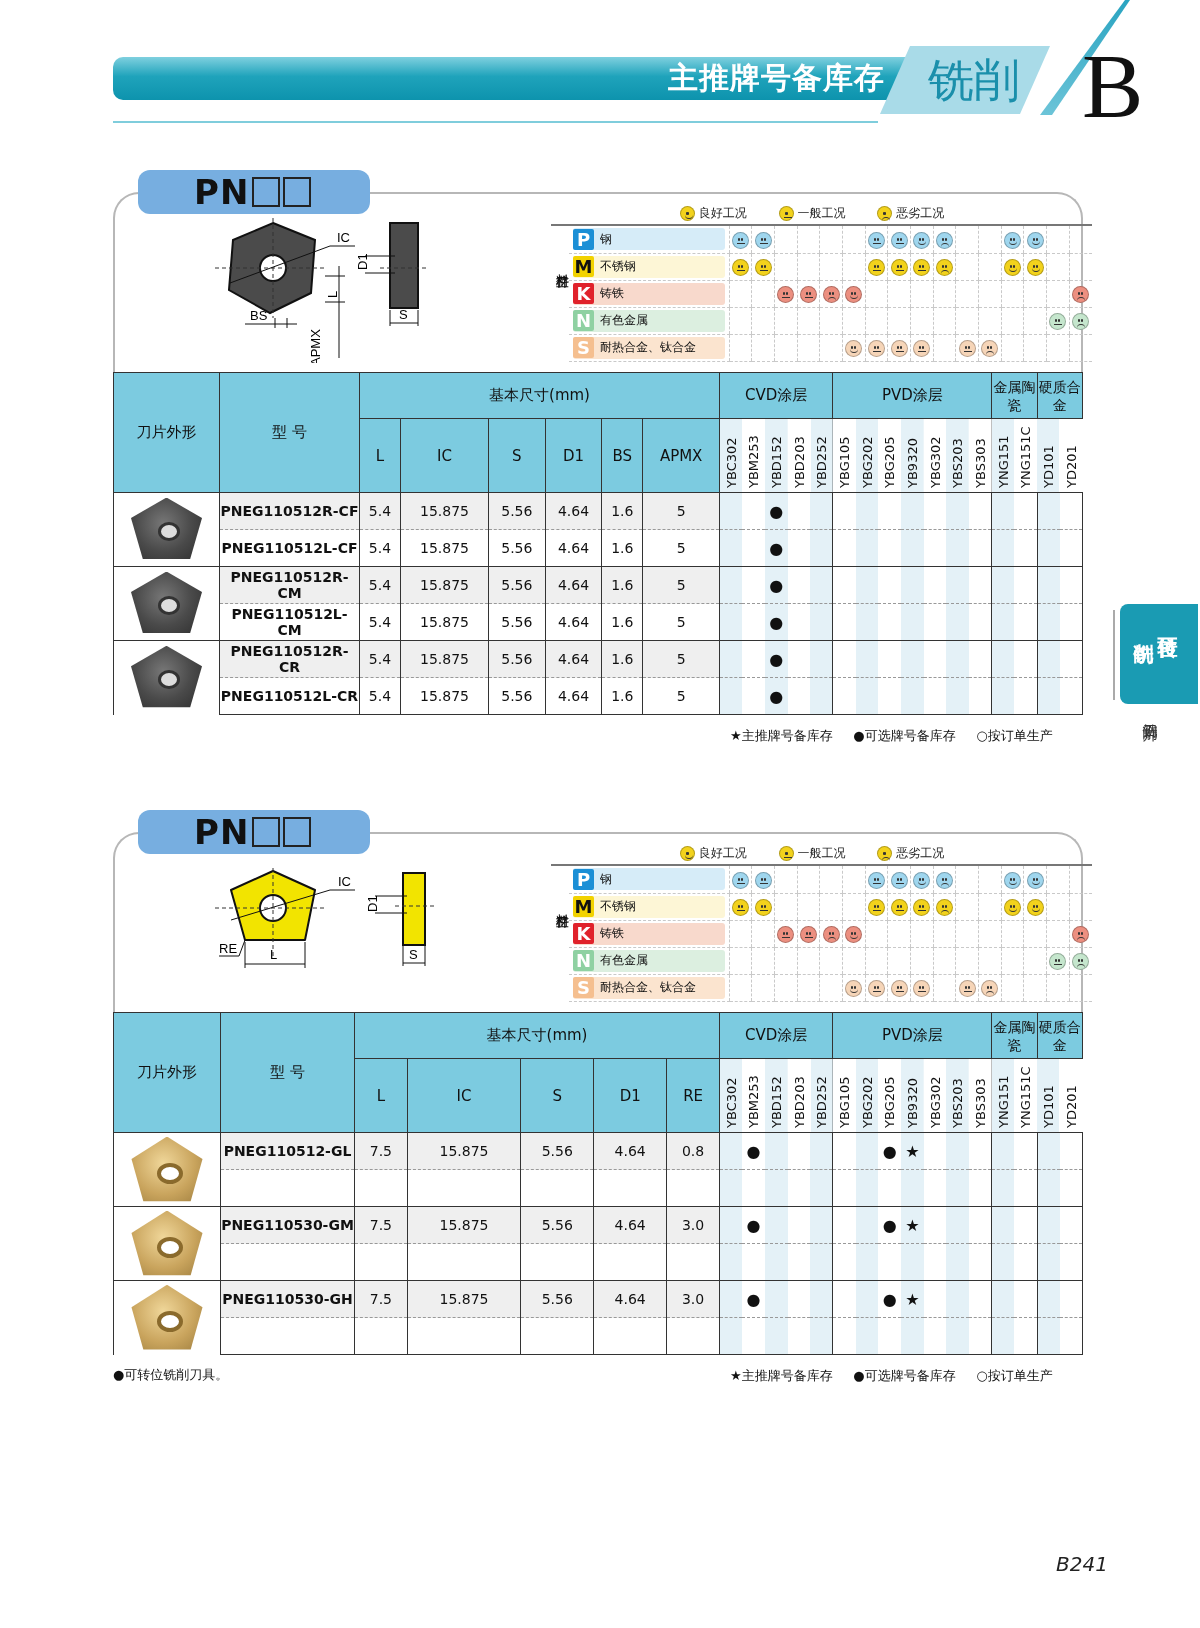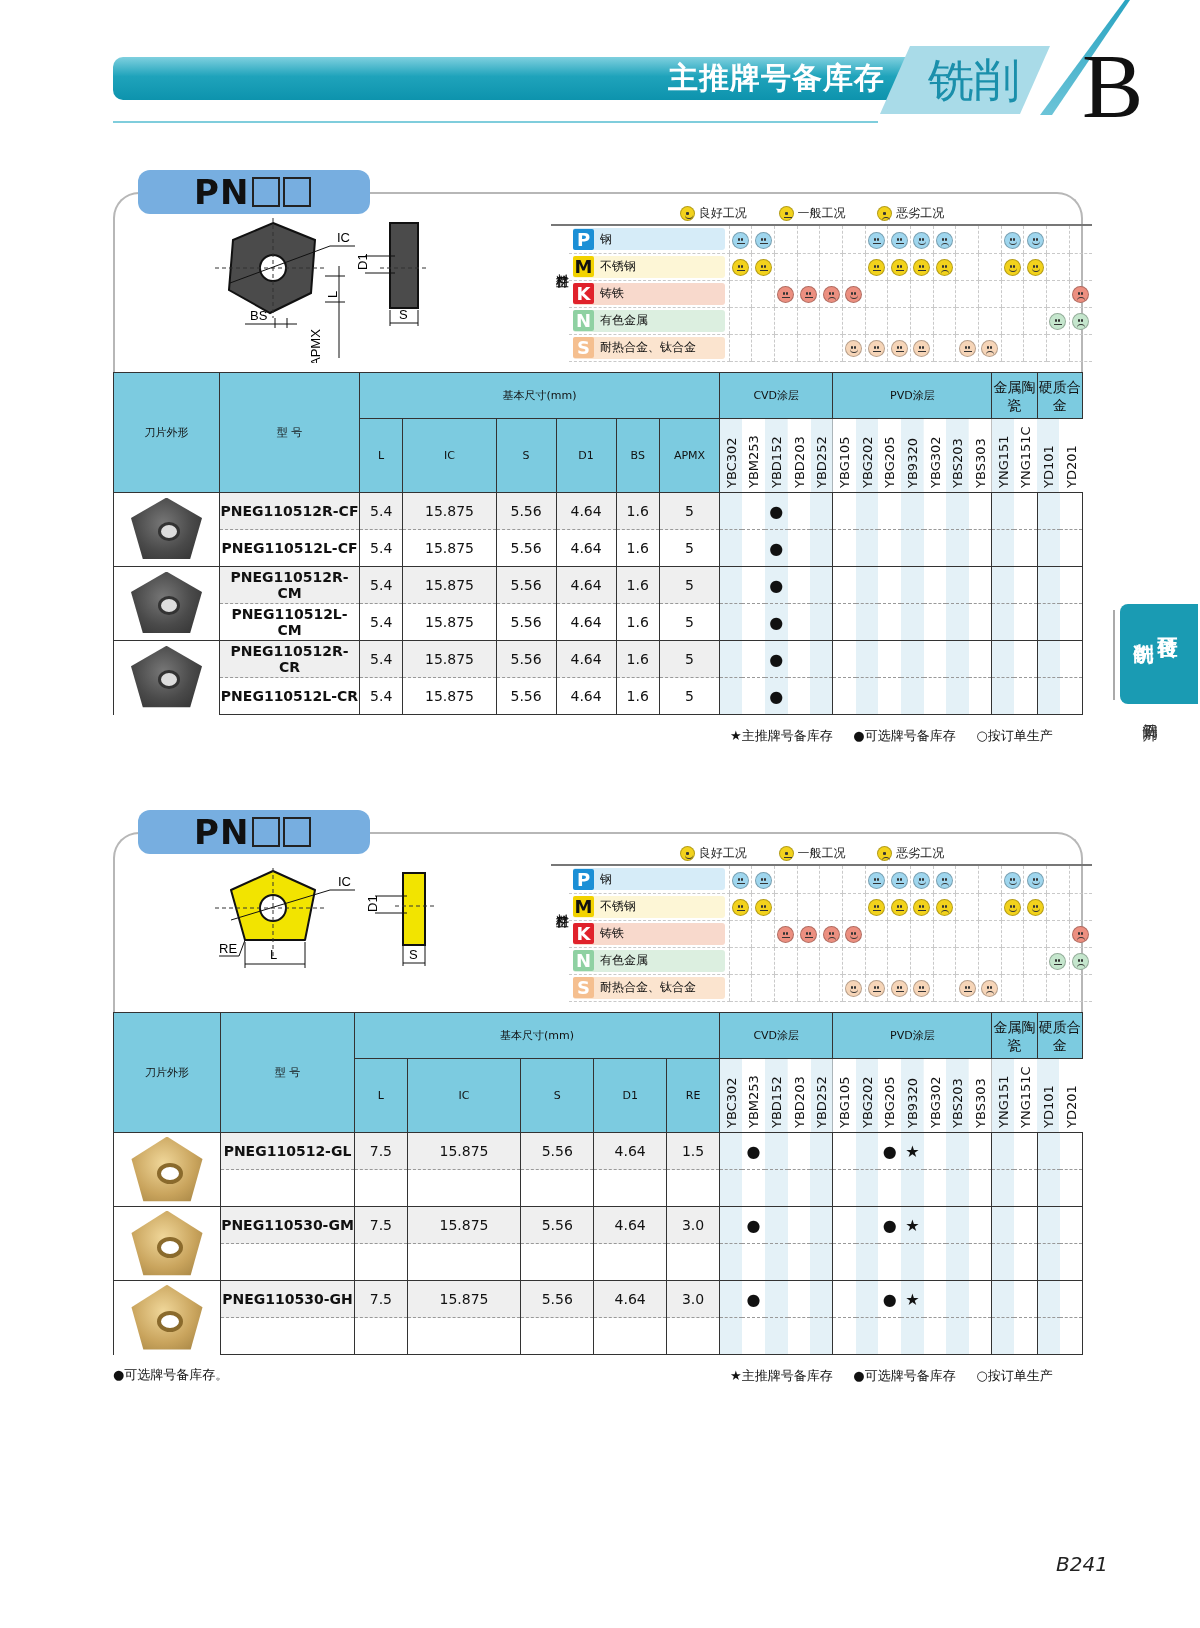--- a/index.html
+++ b/index.html
@@ -47,21 +47,21 @@
   .face { display: inline-block; width: 17px; height: 17px; border-radius: 50%; position: relative; vertical-align: middle; border: 1px solid rgba(0,0,0,0.25); }
   .face::before, .face::after { content: ""; position: absolute; top: 5px; width: 2px; height: 3px; background: #333; border-radius: 1px; }
   .face::before { left: 5px; } .face::after { right: 5px; }
   .face .m { position: absolute; left: 4px; width: 8px; }
   .face.good .m { top: 8px; height: 4px; border-bottom: 1.5px solid #333; border-radius: 0 0 6px 6px; }
   .face.fair .m { top: 10px; height: 0; border-top: 1.5px solid #333; }
   .face.bad .m { top: 10px; height: 4px; border-top: 1.5px solid #333; border-radius: 6px 6px 0 0; }
 
   
   .spec { border-collapse: collapse; position: absolute; font-size: 14px; }
-  .spec th { background: #7ccbe0; font-weight: normal; color: #111; border: 1px solid #333; font-size: 11px; }
+  .spec th { background: #7ccbe0; font-weight: normal; color: #111; border: 1px solid #333; font-size: 15px; }
   .spec th.v { writing-mode: vertical-rl; transform: rotate(180deg); font-size: 13px; padding: 4px 0; width: 22.7px; text-align: left; border: none; border-top: 1px solid #fff0; }
   .spec td { text-align: center; height: 37px; border-left: 1px solid #333; }
   .spec tr.r1 td { border-top: 1px solid #333; }
   .spec tr.r2 td { border-top: 1px dashed #999; }
   .spec td.pic { background: #fff; border-top: 1px solid #333; }
   .spec td.model { font-weight: bold; text-align: center; }
   .spec tr.r1 td.dim, .spec tr.r1 td.model { background: #efefef; }
   .spec td.gc { border-left: none; font-size: 16px; padding: 0; }
   .spec td.gc.stripe { background: #e4f1f7; }
   .spec td.gc.grpstart { border-left: 1px solid #333; }
@@ -670,21 +670,21 @@
   <tbody>
       <tr class="r1">
         <td class="pic" rowspan="2">
           <div class="insert-gold"></div>
         </td>
         <td class="model">PNEG110512-GL</td>
         <td class="dim">7.5</td>
         <td class="dim">15.875</td>
         <td class="dim">5.56</td>
         <td class="dim">4.64</td>
-        <td class="dim">1.5</td>
+        <td class="dim">0.8</td>
         <td class="gc stripe grpstart"></td>
         <td class="gc">●</td>
         <td class="gc stripe"></td>
         <td class="gc"></td>
         <td class="gc stripe"></td>
         <td class="gc grpstart"></td>
         <td class="gc stripe"></td>
         <td class="gc">●</td>
         <td class="gc stripe">★</td>
         <td class="gc"></td>
@@ -817,20 +817,20 @@
         <td class="gc stripe"></td>
         <td class="gc"></td>
         <td class="gc stripe grpstart"></td>
         <td class="gc"></td>
         <td class="gc stripe grpstart"></td>
         <td class="gc last"></td>
       </tr>
     </tbody>
 </table>
 
-<div class="abs note" style="left:113px; top:1366px;">●可选牌号备库存。</div>
+<div class="abs note" style="left:113px; top:1366px;">●可转位铣削刀具。</div>
 <div class="abs note" style="left:730px; top:1367px;">
   <span>★主推牌号备库存</span>&nbsp;&nbsp;&nbsp;&nbsp;
   <span>●可选牌号备库存</span>&nbsp;&nbsp;&nbsp;&nbsp;
   <span>○按订单生产</span>
 </div>
 
 <div class="abs page-num" style="left:1056px; top:1552px;">B241</div>
 
 </body></html>

